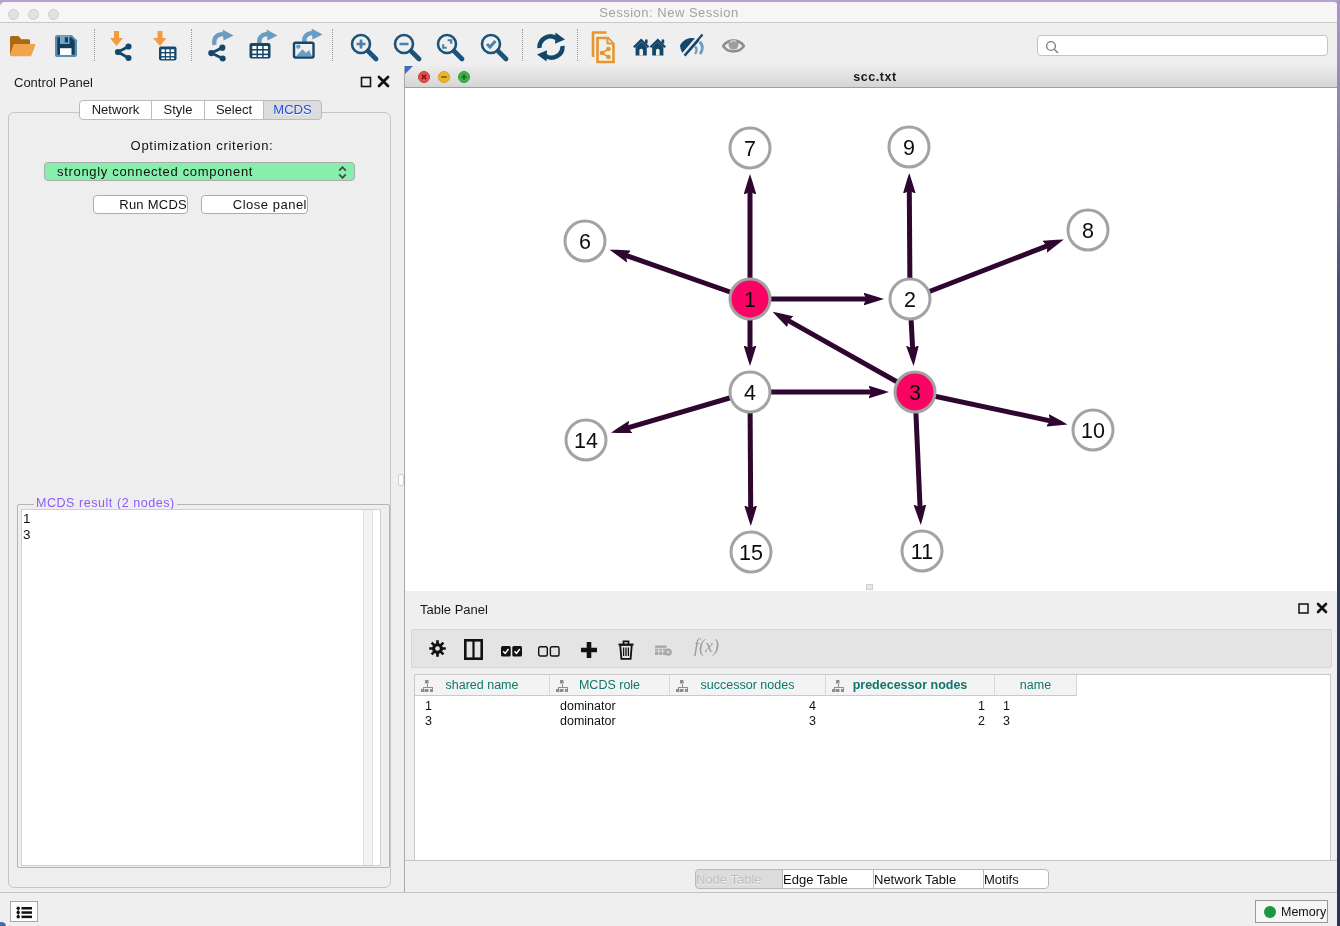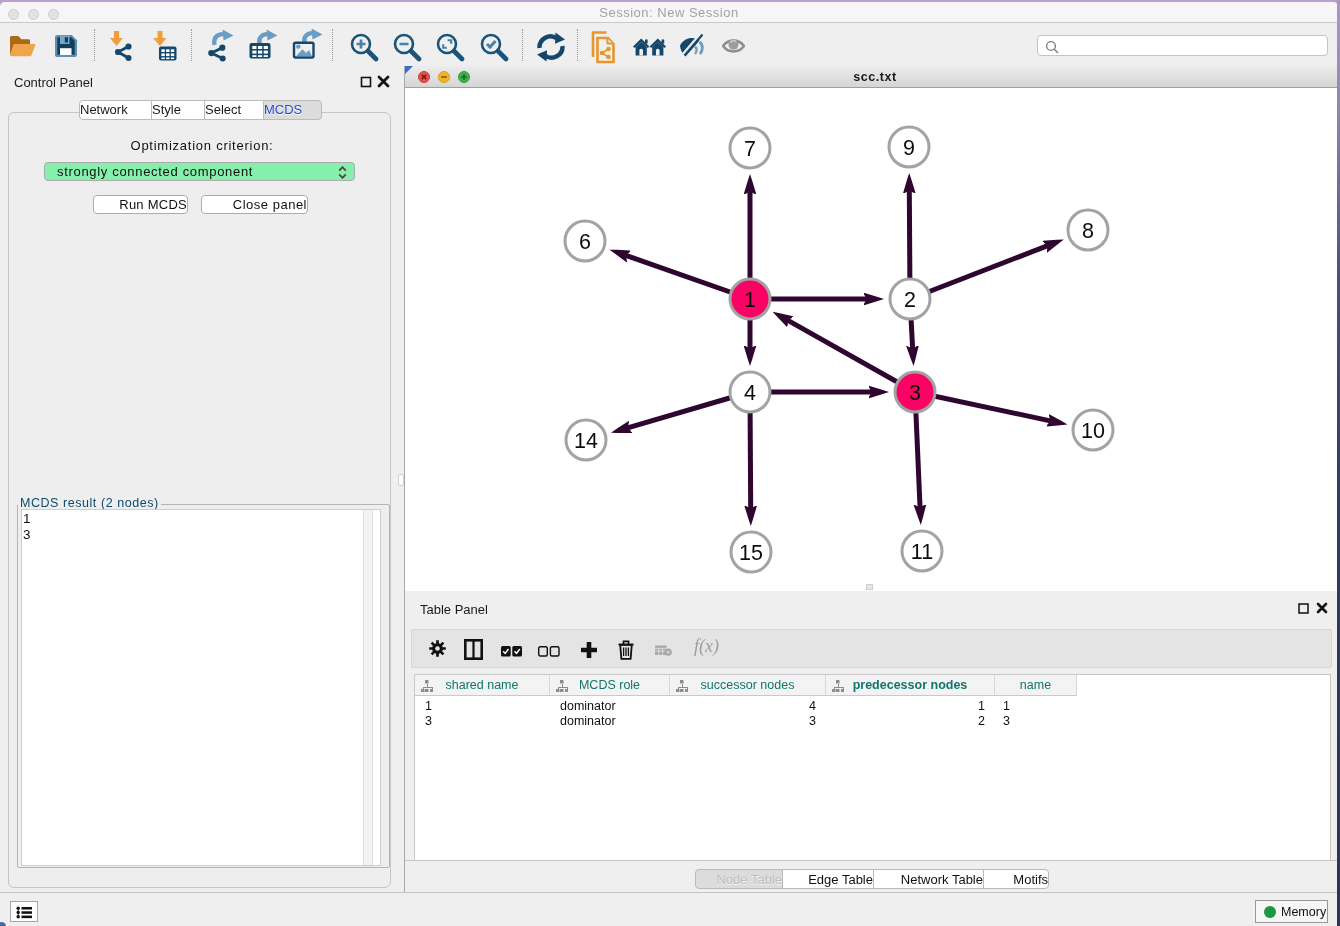--- a/index.html
+++ b/index.html
@@ -20,28 +20,28 @@
   #toolbar { position:absolute; left:0; top:22px; width:100%; height:42px; background:#efefef; }
   .tbi { position:absolute; top:7px; }
   .tsep { position:absolute; top:5px; height:32px; width:0; border-left:1px dotted #9a9a9a; }
   #searchbox { position:absolute; left:1037px; top:11px; width:291px; height:21px; background:#fff;
     border:1px solid #c4c4c4; border-radius:4px; }
   
   #controlpanel { position:absolute; left:0; top:64px; width:404px; height:826px; background:#efefef; }
   #cp-title { position:absolute; left:14px; top:9px; font-size:13px; color:#1a1a1a; }
   #cp-divider { position:absolute; left:404px; top:64px; width:1px; height:826px; background:#a9a9a9; }
   .tabbtn { position:absolute; top:34px; height:20px; background:#fff; border:1px solid #bbb;
-    font-size:13px; color:#1a1a1a; text-align:left; line-height:18px; }
+    font-size:13px; color:#1a1a1a; text-align:center; line-height:18px; }
   #cp-content { position:absolute; left:8px; top:46px; width:383px; height:776px;
     border:1px solid #c6c6c6; border-radius:6px; background:#eeeeee; }
   .cpbtn { position:absolute; top:129px; height:19px; background:#fff; border:1px solid #acacac;
     border-radius:4px; font-size:13px; color:#111; text-align:right; line-height:17px; }
   #mcds-fs { position:absolute; left:17px; top:431px; width:373px; height:371px;
     border:1px solid #b5b5b5; border-radius:2px; }
-  #mcds-fs legend { font-size:12.5px; letter-spacing:0.55px; color:#0c4a6e; margin-left:0; padding:0 2px; position:relative; top:-1px; }
+  #mcds-fs legend { font-size:12.5px; letter-spacing:0.55px; color:#8b5cf6; margin-left:16px; padding:0 2px; position:relative; top:-1px; }
   #mcds-white { position:absolute; left:3px; top:-2px; width:360px; height:357px; background:#fff;
     border:1px solid #cfcfcf; font-size:13.5px; color:#111; line-height:16.3px; padding:1px 0 0 1px; }
   #mcds-scroll { position:absolute; right:7px; top:0; width:10px; height:355px; background:#f2f2f2;
     border-left:1px solid #e0e0e0; border-right:1px solid #e0e0e0; }
   
   #netwin { position:absolute; left:405px; top:64px; width:933px; height:525px; }
   #net-titlebar { position:absolute; left:0; top:0; width:100%; height:22px;
     background:linear-gradient(#ececec,#d5d5d5); border-bottom:1px solid #9f9f9f; }
   #net-canvas { position:absolute; left:0; top:22px; width:933px; height:503px; background:#fff; }
   
@@ -61,21 +61,21 @@
       linear-gradient(#8d8d8d,#8d8d8d) 1.5px 6.5px/1px 2px,
       linear-gradient(#8d8d8d,#8d8d8d) 10.5px 6.5px/1px 2px,
       linear-gradient(#8d8d8d,#8d8d8d) 0px 8.5px/3.5px 3.5px,
       linear-gradient(#8d8d8d,#8d8d8d) 4.25px 8.5px/3.5px 3.5px,
       linear-gradient(#8d8d8d,#8d8d8d) 8.5px 8.5px/3.5px 3.5px;
     background-repeat:no-repeat; }
   .tr { position:absolute; left:0; width:100%; height:16px; font-size:12.5px; color:#111; }
   .tr span { position:absolute; top:1px; }
   #tp-tabs { position:absolute; left:0; top:269px; width:933px; height:32px; border-top:1px solid #c6c6c6; }
   .btab { position:absolute; top:8px; height:20px; background:#fff; border:1px solid #b9b9b9;
-    font-size:13px; color:#111; text-align:right; line-height:19px; }
+    font-size:13px; color:#111; text-align:left; line-height:19px; }
   
   #statusbar { position:absolute; left:0; top:890px; width:1338px; height:36px; background:#efefef;
     border-top:1px solid #c2c2c2; }
 </style>
 </head>
 <body>
 <div id="win">
   <div id="titlebar">
     <div class="tl" style="left:8px;"></div>
     <div class="tl" style="left:28px;"></div>

